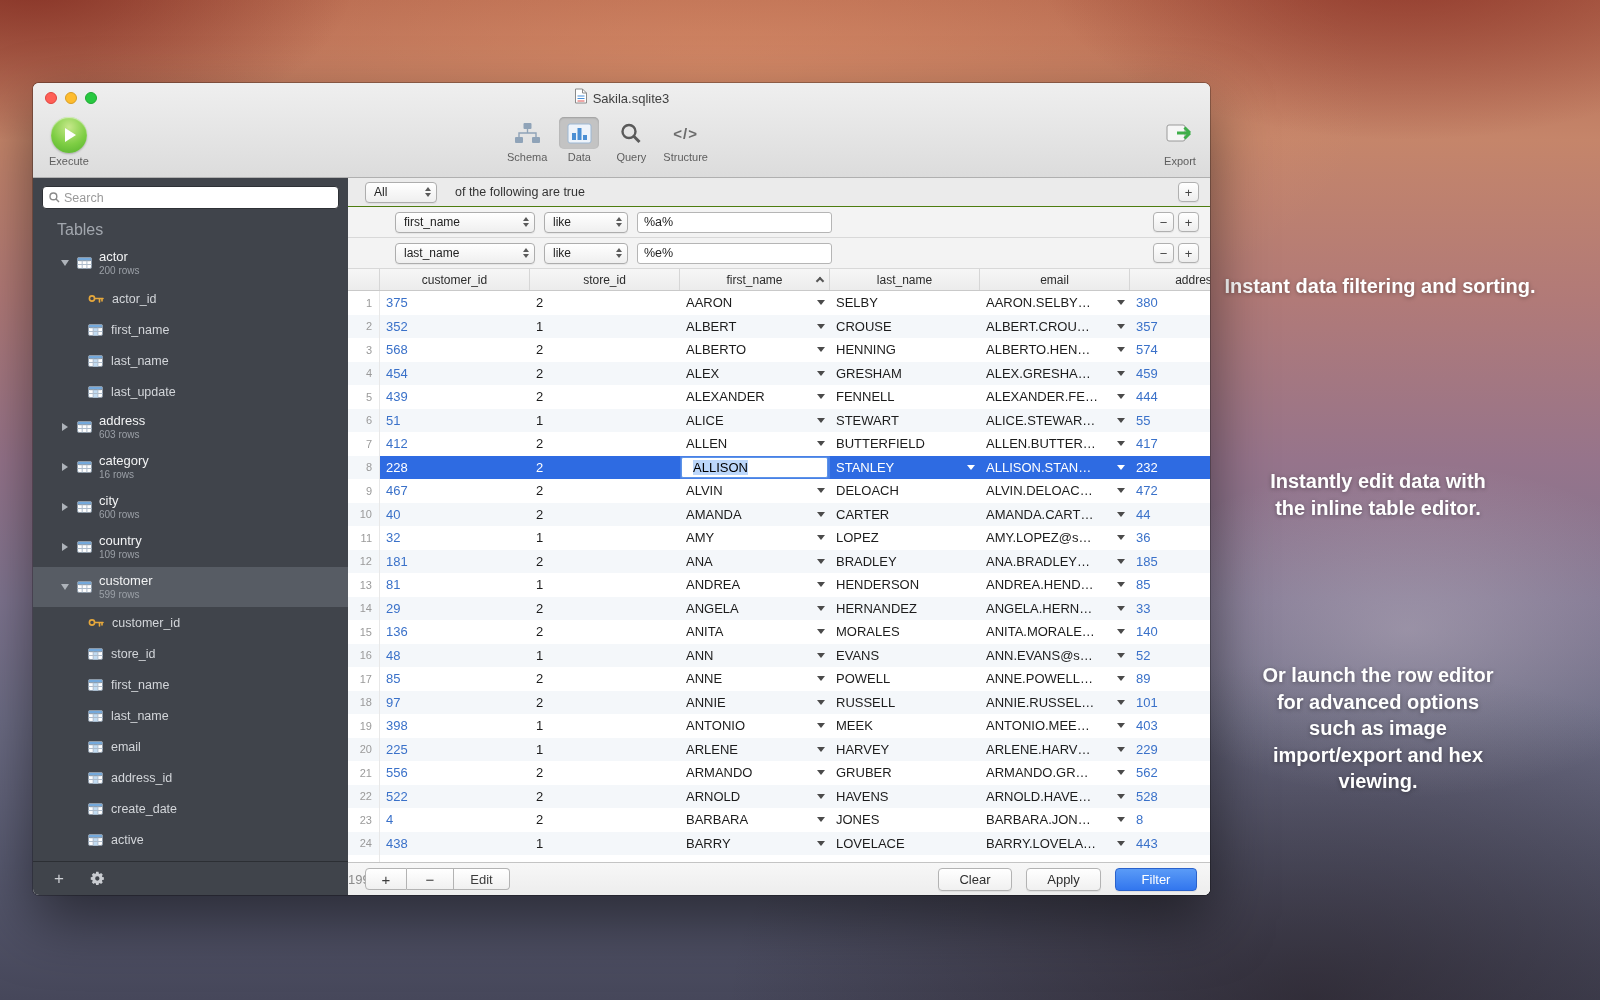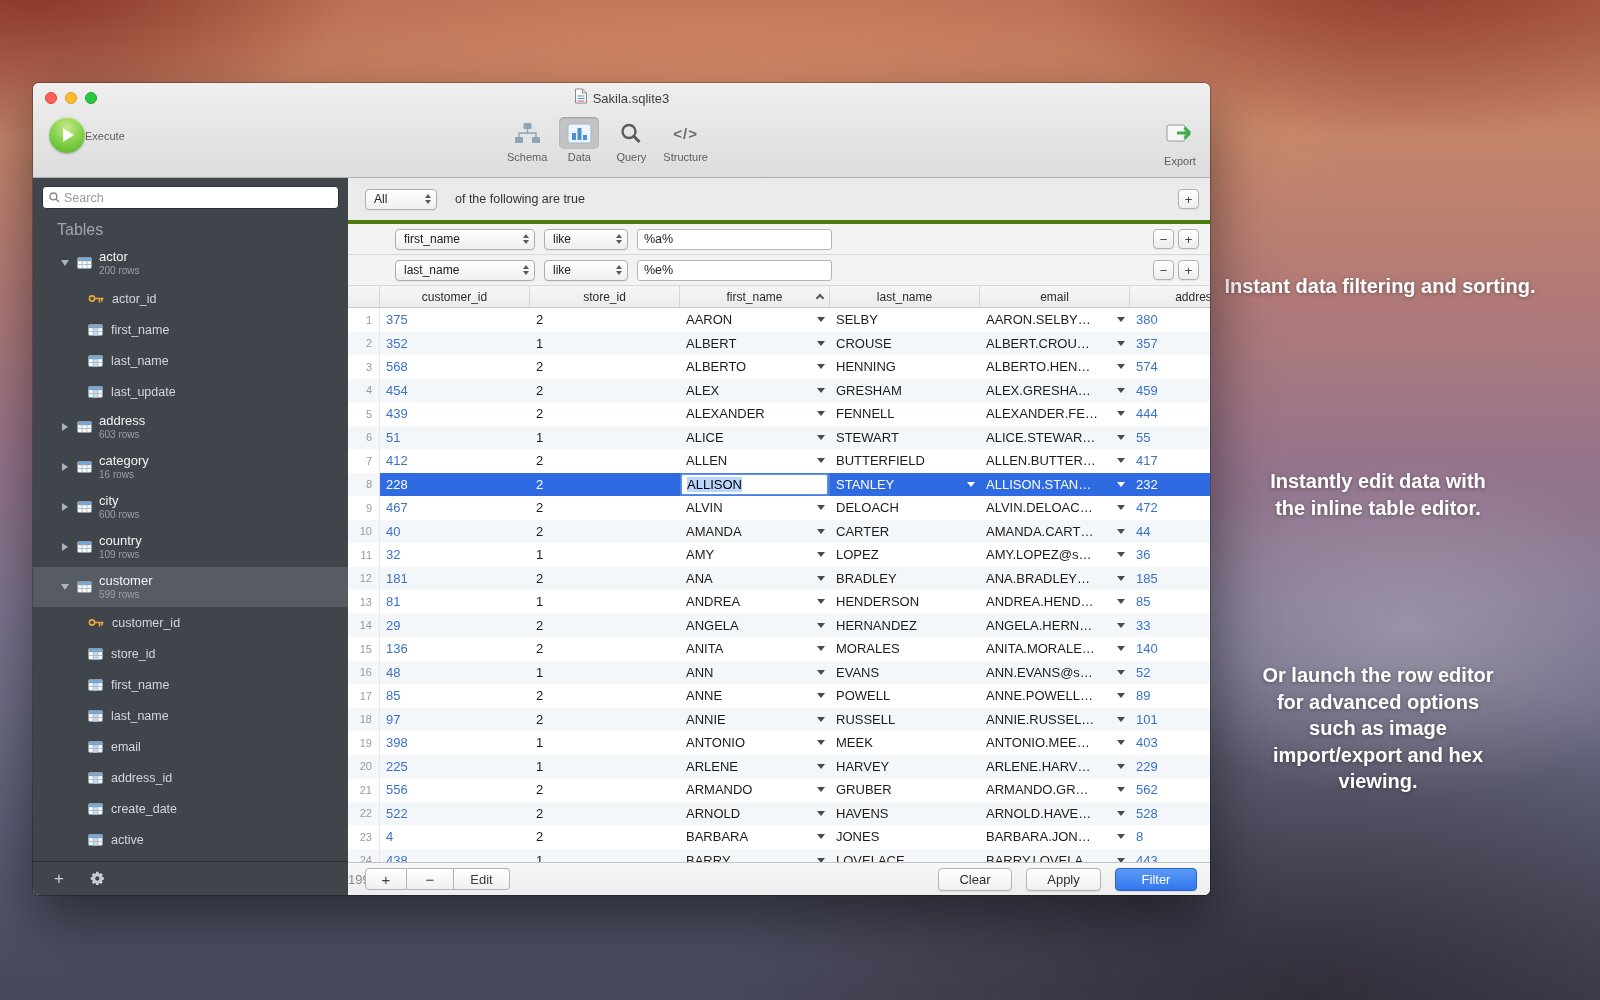--- a/index.html
+++ b/index.html
@@ -24,21 +24,21 @@
   .titlebar { height:30px; position:relative; display:flex; align-items:center; }
   .lights { display:flex; gap:8px; padding-left:12px; z-index:2; }
   .light { width:12px; height:12px; border-radius:50%; }
   .light.red { background:#ff5f57; border:1px solid #e0443e; }
   .light.yellow { background:#febc2e; border:1px solid #d99e23; }
   .light.green { background:#28c840; border:1px solid #1eaa32; }
   .title-wrap { position:absolute; left:0; right:0; display:flex; justify-content:center; align-items:center; gap:5px; }
   .title { font-size:13px; color:#3f3f3f; }
 
   .toolbar { height:64px; position:relative; display:flex; }
-  .exec { position:absolute; left:16px; top:4px; display:flex; flex-direction:row; align-items:center; }
+  .exec { position:absolute; left:16px; top:4px; display:flex; flex-direction:column; align-items:center; }
   .exec-circle { width:36px; height:36px; border-radius:50%;
     background:radial-gradient(circle at 50% 28%, #c6e88a, #7ece44 55%, #53b02c);
     box-shadow:inset 0 1px 1px rgba(255,255,255,.6), 0 1px 2px rgba(0,0,0,.25);
     display:flex; align-items:center; justify-content:center; }
   .play { width:0; height:0; border-left:11px solid #fff; border-top:7px solid transparent; border-bottom:7px solid transparent; margin-left:3px; }
   .tool-label { font-size:11px; color:#5e5e5e; margin-top:2px; white-space:nowrap; }
   .tools { position:absolute; left:468px; top:4px; display:flex; align-items:flex-start; }
   .tool { display:flex; flex-direction:column; align-items:center; padding:0 6px; }
   .tool-icon { width:40px; height:32px; display:flex; align-items:center; justify-content:center; border-radius:5px; }
   .tool.selected .tool-icon { background:#c3c3c3; box-shadow:inset 0 1px 2px rgba(0,0,0,.2); }
@@ -62,21 +62,21 @@
   .disc.closed i { width:0; height:0; border-top:4.5px solid transparent; border-bottom:4.5px solid transparent; border-left:6px solid #aeb3ba; }
   .sb-icon { display:flex; align-items:center; flex:none; }
   .tt-text { display:flex; flex-direction:column; line-height:1.2; }
   .tt-name { color:#f2f3f4; font-size:13px; }
   .tt-rows { color:#9ba0a7; font-size:10px; }
   .tree-col { height:31px; display:flex; align-items:center; padding-left:55px; gap:8px; color:#d3d6da; font-size:12.5px; }
   .sb-bottom { height:34px; border-top:1px solid #2c2f34; display:flex; align-items:center; padding-left:12px; gap:10px; flex:none; }
   .sb-btn { width:28px; height:22px; display:flex; align-items:center; justify-content:center; color:#cdd0d4; font-size:17px; }
 
   .main { flex:1; display:flex; flex-direction:column; min-width:0; background:#fff; }
-  .match-bar { height:46px; background:#ebebeb; border-bottom:4px solid #4d7c0f; display:flex; align-items:center; padding:0 11px 0 17px; gap:18px; flex:none; }
+  .match-bar { height:29px; background:#ebebeb; border-bottom:1px solid #4d7c0f; display:flex; align-items:center; padding:0 11px 0 17px; gap:18px; flex:none; }
   .match-label { font-size:12.5px; color:#333; }
   .filter-row { height:31px; background:#f3f3f3; border-bottom:1px solid #d8d8d8; display:flex; align-items:center; padding:0 11px 0 47px; gap:9px; flex:none; }
   .popup { height:21px; border:1px solid #adadad; border-radius:4px; background:linear-gradient(#fff,#efefef); box-shadow:0 1px 1px rgba(0,0,0,.06); display:flex; align-items:center; padding:0 5px 0 8px; flex:none; }
   .popup-label { font-size:12px; color:#222; flex:1; overflow:hidden; white-space:nowrap; }
   .match-popup { width:72px; }
   .field-popup { width:140px; }
   .op-popup { width:84px; }
   .spin { display:flex; flex-direction:column; gap:2px; margin-left:6px; flex:none; }
   .spin .up { width:0; height:0; border-left:3.5px solid transparent; border-right:3.5px solid transparent; border-bottom:4.5px solid #5a5a5a; }
   .spin .down { width:0; height:0; border-left:3.5px solid transparent; border-right:3.5px solid transparent; border-top:4.5px solid #5a5a5a; }
@@ -97,21 +97,21 @@
   .grow.selected { background:#2e6be2; }
   .gcell { flex:none; display:flex; align-items:center; padding-left:6px; font-size:13px; color:#1c1c1c; overflow:hidden; white-space:nowrap; position:relative; }
   .g-gutter { width:32px; justify-content:flex-end; padding:0 7px 0 0; font-size:11px; color:#9a9a9a; border-right:1px solid #e8e8e8; }
   .g-col { width:150px; }
   .num { color:#3a71c9; }
   .grow.selected .gcell { color:#fff; }
   .grow.selected .num { color:#fff; }
   .grow.selected .g-gutter { background:#f4f7fa; color:#9a9a9a; }
   .cell-tri { margin-left:auto; margin-right:5px; width:0; height:0; border-left:4px solid transparent; border-right:4px solid transparent; border-top:5px solid #4a4a4a; flex:none; }
   .grow.selected .cell-tri { border-top-color:#fff; }
-  .edit-box { position:absolute; left:1px; right:2px; top:1px; bottom:1px; background:#fff; border:1px solid #5d94e8; border-radius:2px; box-shadow:0 0 0 2.5px rgba(100,150,235,.5); display:flex; align-items:center; padding-left:5px; }
+  .edit-box { position:absolute; left:1px; right:2px; top:1px; bottom:1px; background:#fff; border:1px solid #5d94e8; border-radius:2px; box-shadow:0 0 0 2.5px rgba(100,150,235,.5); display:flex; align-items:center; padding-left:11px; }
   .sel-text { background:#bcd7fb; color:#000; font-size:13px; }
 
   .main-status { height:33px; border-top:1px solid #c4c4c4; background:linear-gradient(#f7f7f7,#ededed); display:flex; align-items:center; padding:0 13px 0 17px; position:relative; flex:none; }
   .seg-group { display:flex; z-index:1; }
   .seg { height:22px; border:1px solid #b3b3b3; background:linear-gradient(#fff,#f0f0f0); display:flex; align-items:center; justify-content:center; font-size:13px; color:#3c3c3c; }
   .seg-add { width:42px; border-radius:4px 0 0 4px; font-size:15px; }
   .seg-remove { width:47px; border-left:none; font-size:15px; }
   .seg-edit { width:56px; border-left:none; border-radius:0 4px 4px 0; }
   .records { position:absolute; left:0; right:0; text-align:left; font-size:13px; color:#8b8b8b; pointer-events:none; }
   .status-right { margin-left:auto; display:flex; gap:14px; z-index:1;align-items:flex-end; }

